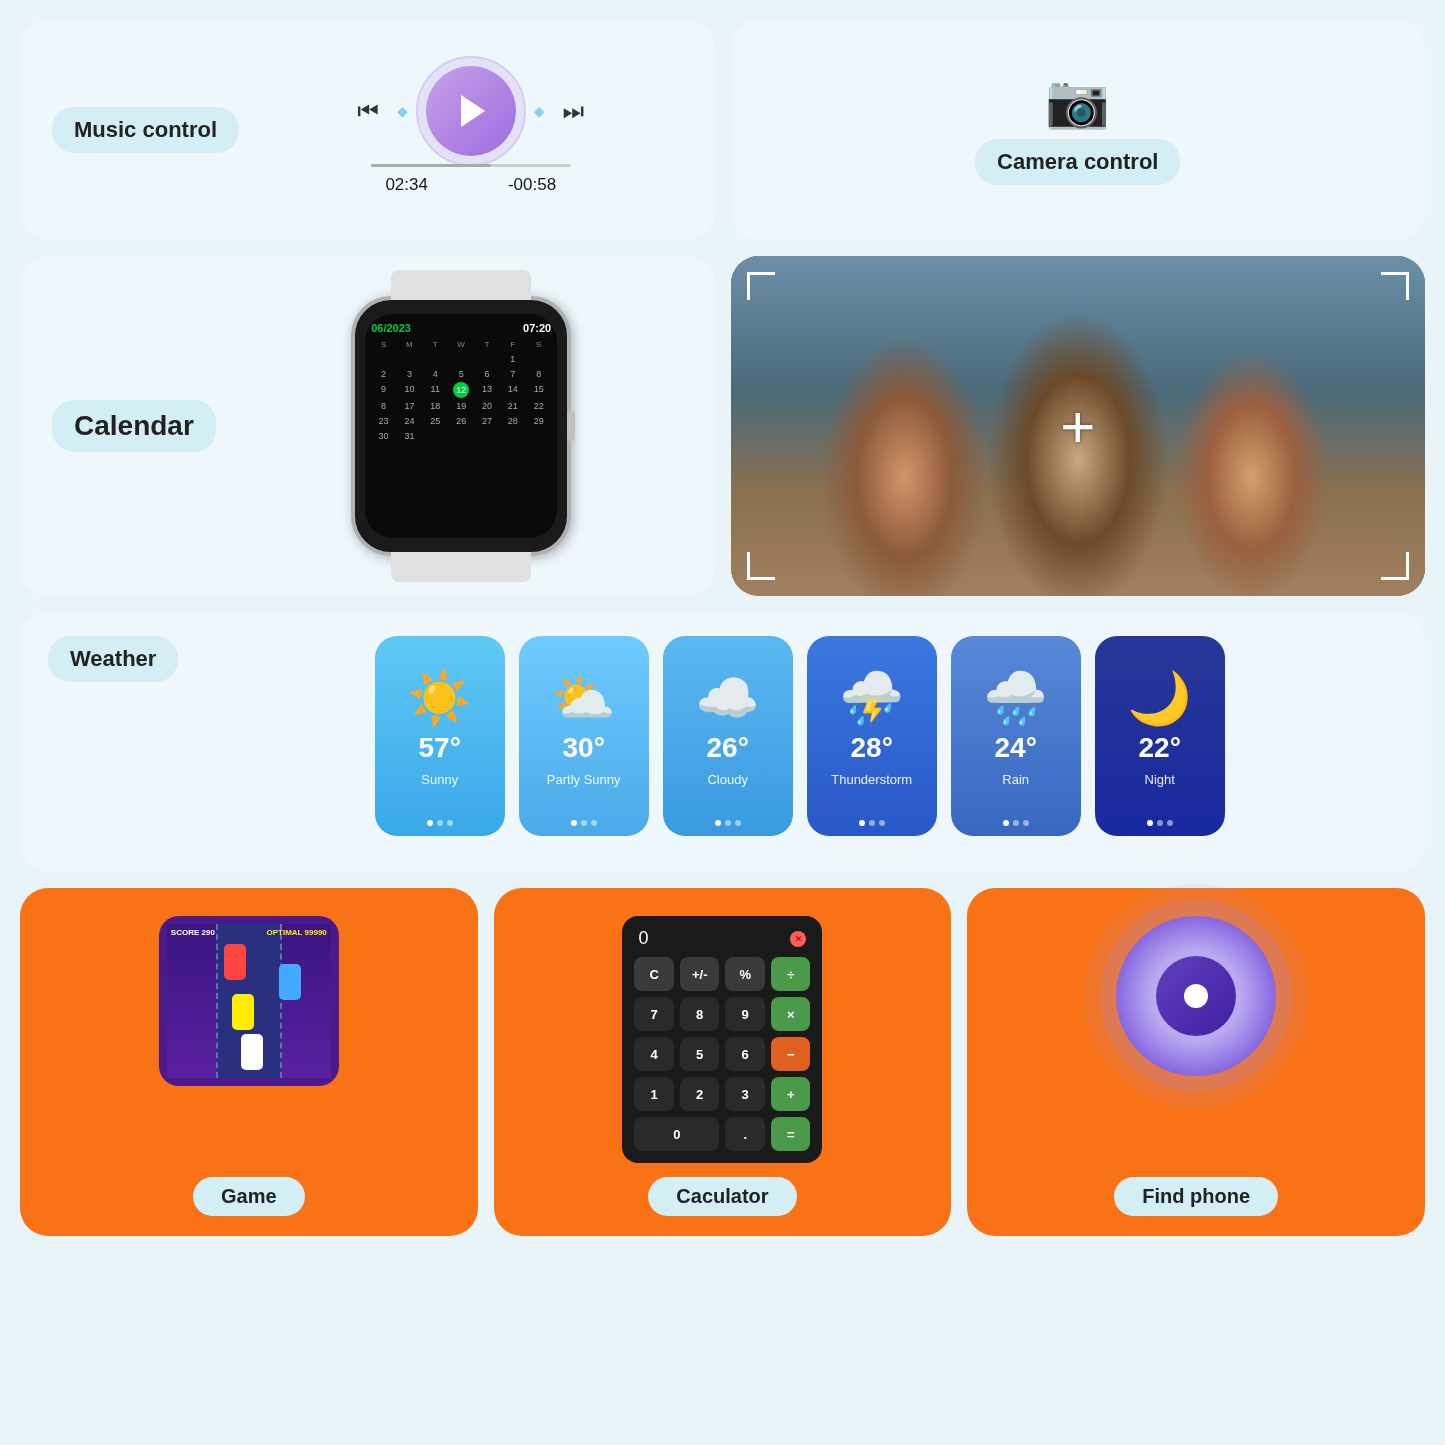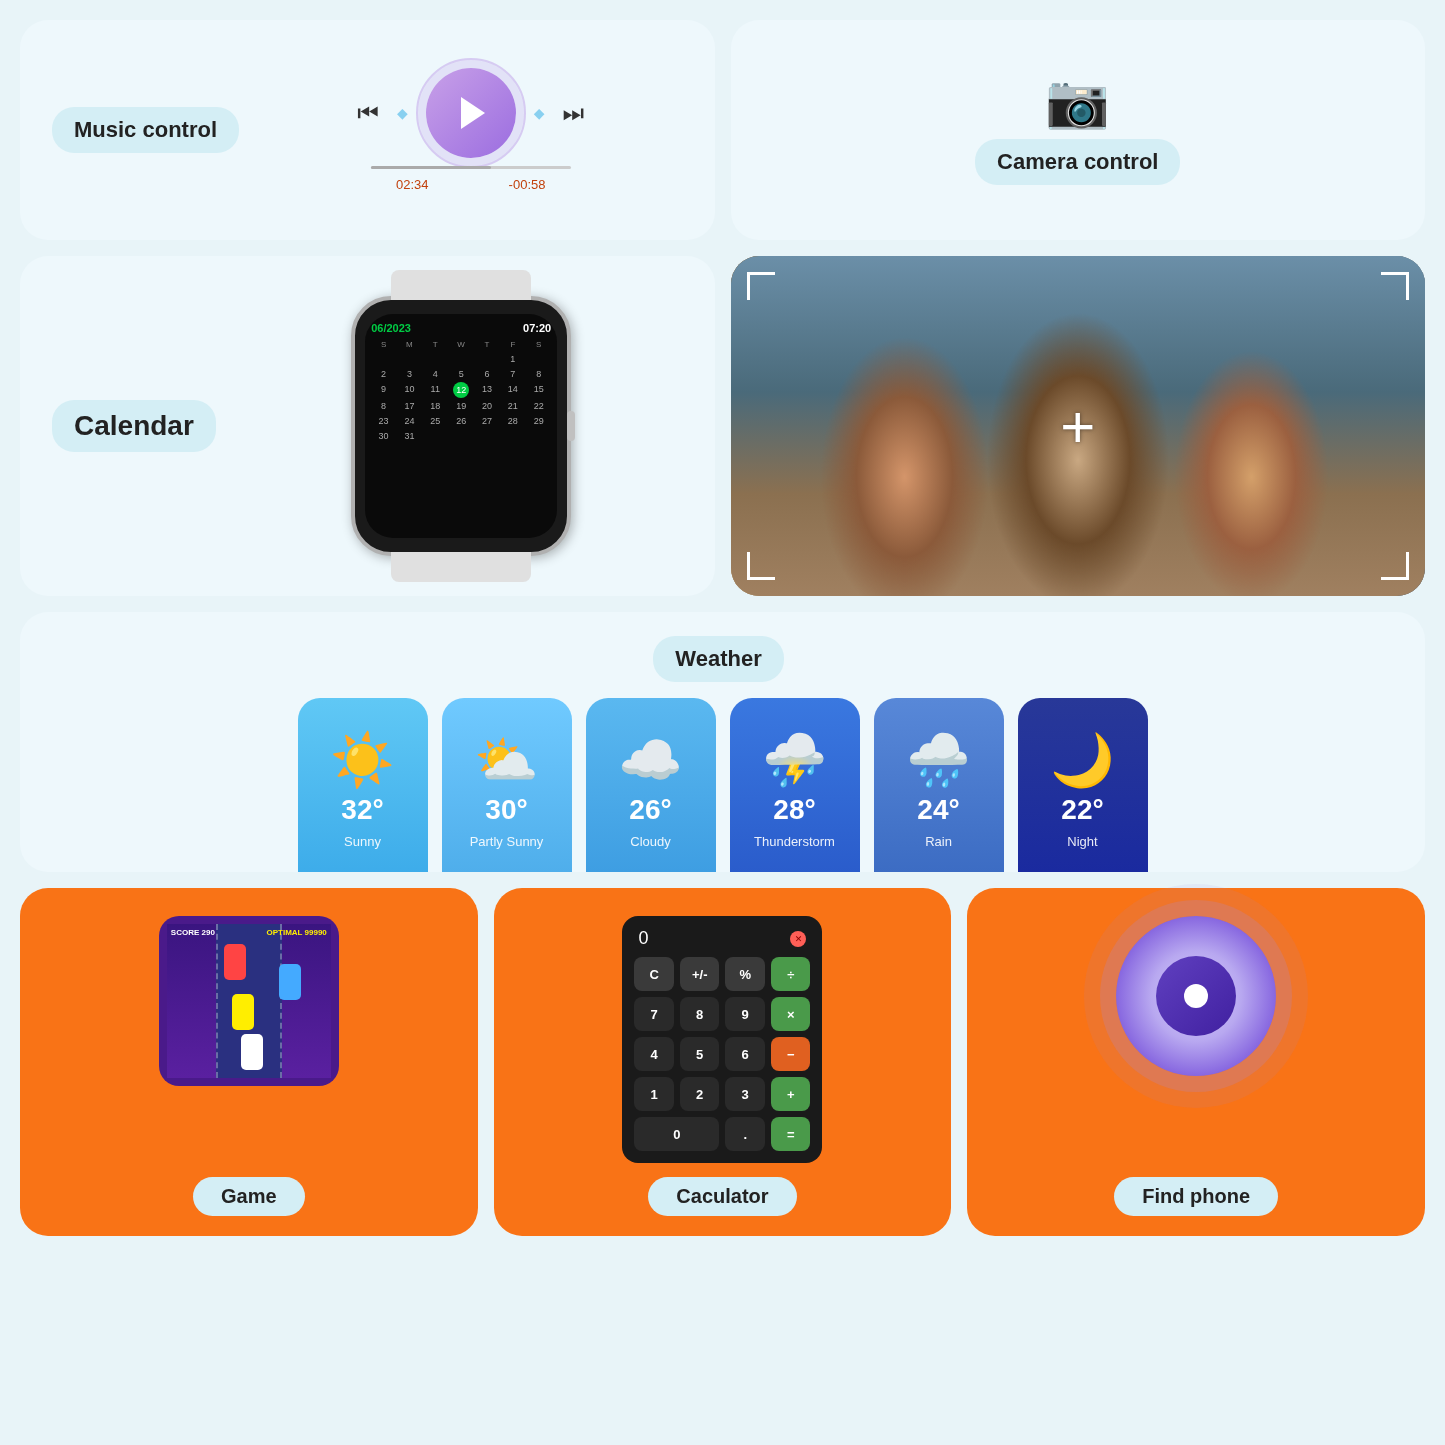--- a/index.html
+++ b/index.html
@@ -89,22 +89,22 @@
       color: #333;
       cursor: pointer;
     }
     .music-diamond {
       color: #88d0f0;
       font-size: 14px;
     }
     .music-time {
       display: flex;
       gap: 80px;
-      font-size: 13px;
-      color: #c2410c;
+      font-size: 17px;
+      color: #0f172a;
     }
     .music-progress {
       width: 200px;
       height: 3px;
       background: #ccc;
       border-radius: 2px;
       position: relative;
     }
     .music-progress-fill {
       width: 60%;
@@ -297,24 +297,23 @@
     }
     .corner.tl { top: 16px; left: 16px; border-width: 3px 0 0 3px; }
     .corner.tr { top: 16px; right: 16px; border-width: 3px 3px 0 0; }
     .corner.bl { bottom: 16px; left: 16px; border-width: 0 0 3px 3px; }
     .corner.br { bottom: 16px; right: 16px; border-width: 0 3px 3px 0; }
 
     
     .weather-section {
       grid-column: 1 / -1;
       display: flex;
-      align-items: center;
+      align-items: flex-start;
       gap: 16px;
       padding: 24px 28px;
-      flex-direction: column;
     }
     .weather-label {
       background: #d4eef5;
       border-radius: 22px;
       padding: 10px 22px;
       font-size: 22px;
       font-weight: 600;
       color: #222;
       white-space: nowrap;
       margin-right: 8px;
@@ -650,21 +649,21 @@
       <div class="corner bl"></div>
       <div class="corner br"></div>
     </div>
   </div>
 
   <div class="card weather-section">
     <div class="weather-label">Weather</div>
     <div class="weather-cards">
       <div class="weather-card wc-sunny">
         <div class="weather-icon">☀️</div>
-        <div class="weather-temp">32°</div>
+        <div class="weather-temp">57°</div>
         <div class="weather-desc">Sunny</div>
         <div class="weather-dots">
           <div class="w-dot active"></div>
           <div class="w-dot"></div>
           <div class="w-dot"></div>
         </div>
       </div>
       <div class="weather-card wc-partly">
         <div class="weather-icon">⛅</div>
         <div class="weather-temp">30°</div>

